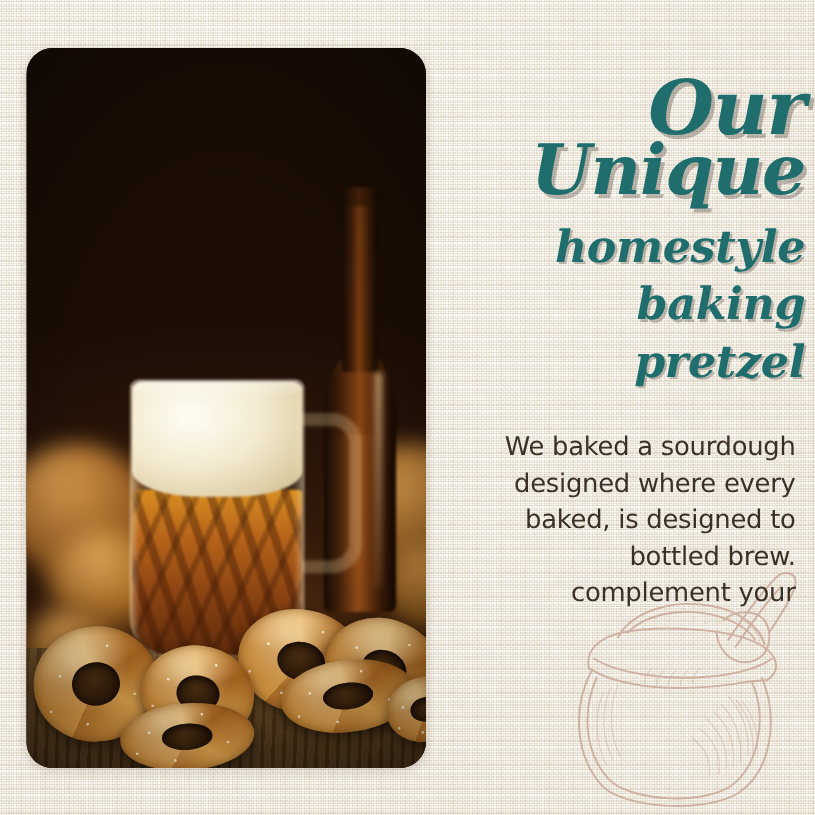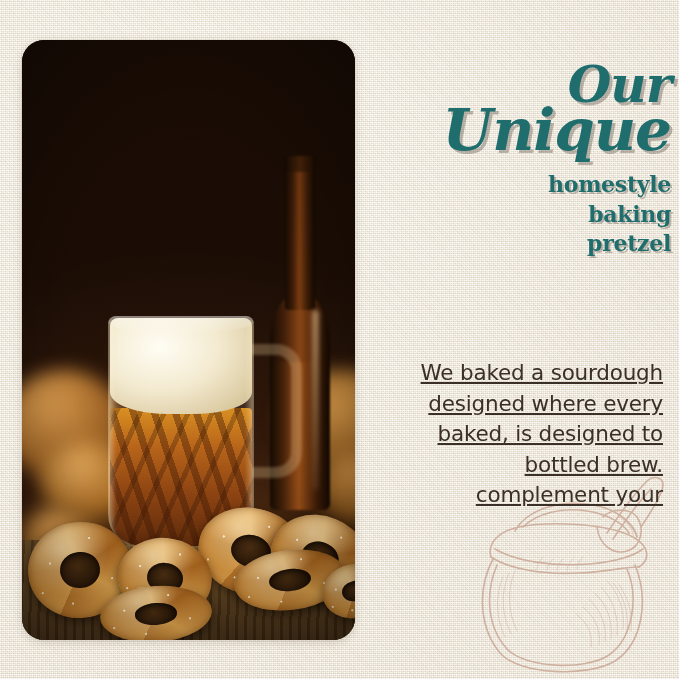--- a/index.html
+++ b/index.html
@@ -283,43 +283,43 @@
   .h-big {
     font-family: "DejaVu Serif", serif;
     font-style: italic;
     font-weight: bold;
     color: #1f6e6d;
     line-height: 0.92;
     letter-spacing: -1px;
     text-shadow: 3px 3px 0 rgba(53,41,30,0.30);
     margin: 0;
   }
-  .h-our { font-size: 50px; }
+  .h-our { font-size: 63px; }
   .h-unique { font-size: 58px; margin-top: -4px; text-align: right; }
   .h-small {
     font-family: "DejaVu Serif", serif;
+    font-style: italic;
     font-weight: bold;
-    font-size: 22px;
+    font-size: 37px;
     color: #1f6e6d;
     line-height: 1.24;
     letter-spacing: -0.3px;
     text-shadow: 2px 2px 0 rgba(53,41,30,0.28);
     margin: 14px 0 0 0;
   }
   .body-copy {
     position: absolute;
     left: 22px; right: 16px;
     top: 358px;
     text-align: right;
     font-family: "DejaVu Sans", sans-serif;
     font-size: 21.5px;
     line-height: 1.42;
     color: #3a3028;
     letter-spacing: -0.2px;
-    text-decoration: underline;
   }
   .body-copy p { margin: 0; }
 </style>
 </head>
 <body>
 
 <div class="canvas">
 
   <div class="paper-texture"></div>
   <div class="paper-grain"></div>

